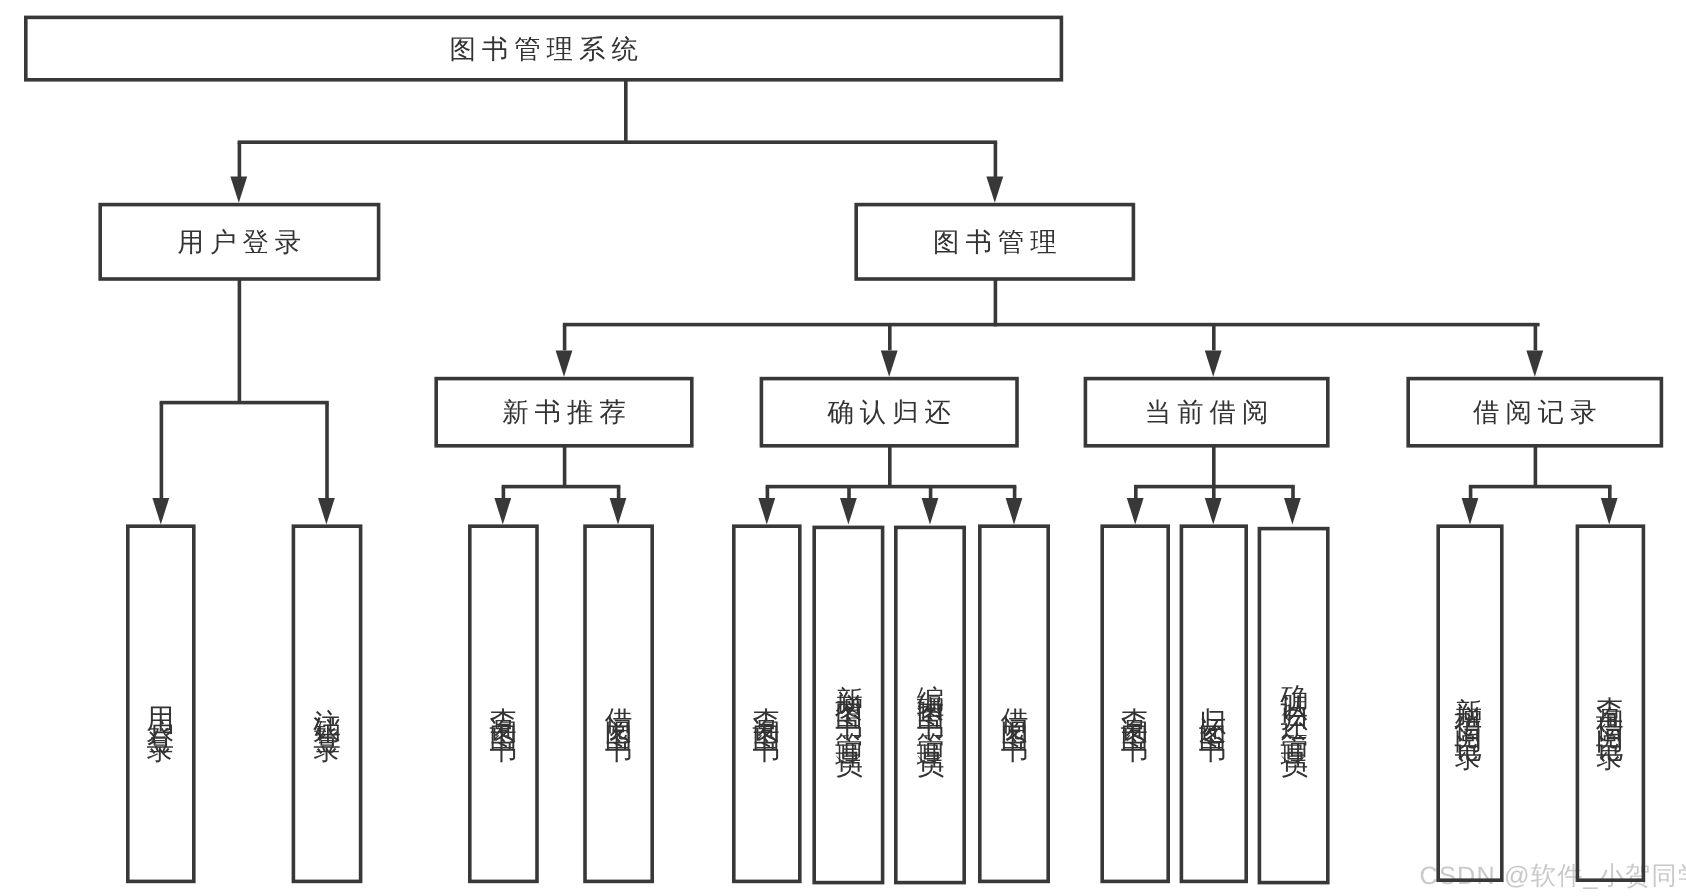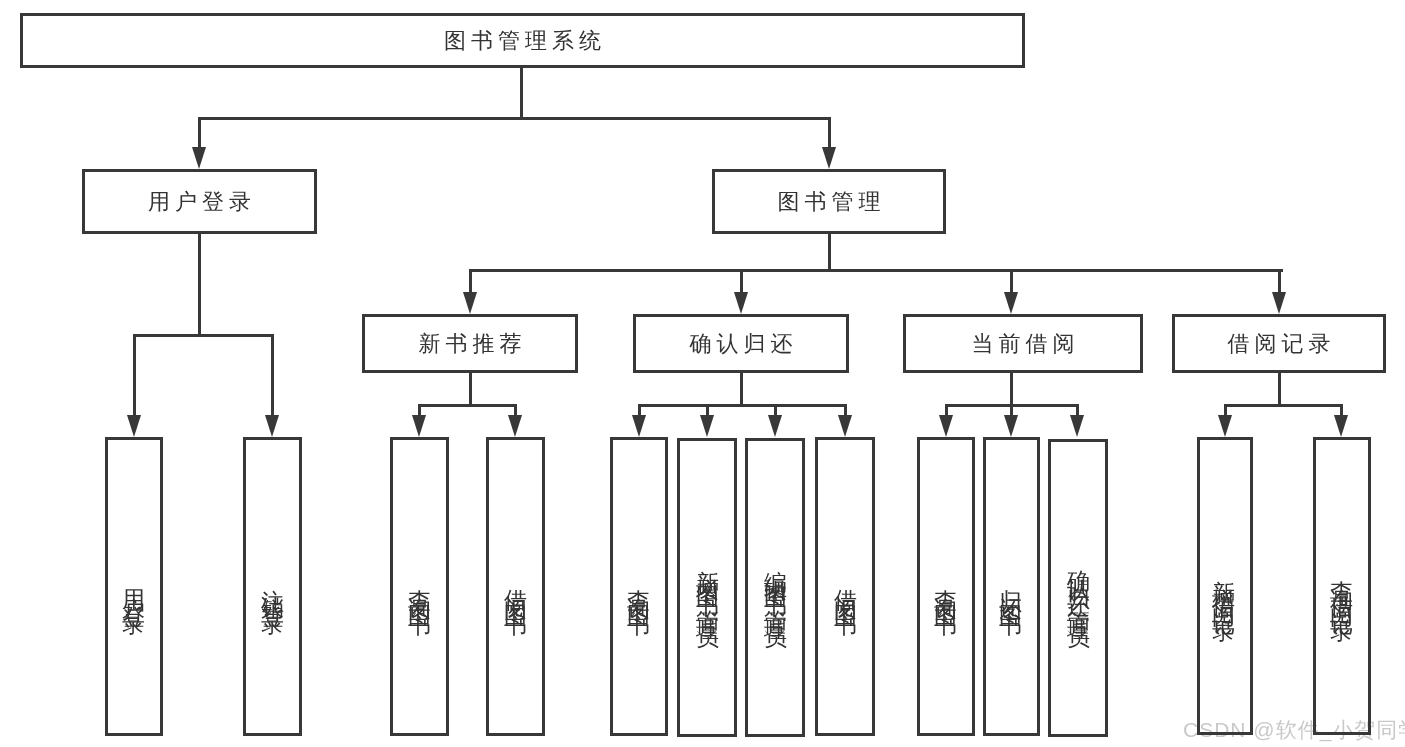--- a/index.html
+++ b/index.html
@@ -115,41 +115,41 @@
   <div class="head" style="left:1004px;top:415px;"></div>
   <div class="head" style="left:1070px;top:415px;"></div>
 
   <div class="line" style="left:1278px;top:372px;width:3px;height:34px;"></div>
   <div class="line" style="left:1224px;top:404px;width:119px;height:3px;"></div>
   <div class="line" style="left:1224px;top:406px;width:3px;height:9px;"></div>
   <div class="line" style="left:1340px;top:406px;width:3px;height:9px;"></div>
   <div class="head" style="left:1218px;top:415px;"></div>
   <div class="head" style="left:1334px;top:415px;"></div>
 
-  <div class="box hbox root" style="left:20px;top:13px;width:1005px;height:55px;text-align:right;">
+  <div class="box hbox root" style="left:20px;top:13px;width:866px;height:55px;text-align:right;">
       <span>图书管理系统</span>
     </div>
 
   <div class="box hbox" style="left:82px;top:169px;width:235px;height:65px;">
       <span>用户登录</span>
     </div>
 
   <div class="box hbox" style="left:362px;top:314px;width:216px;height:59px;">
       <span>新书推荐</span>
     </div>
 
   <div class="box hbox" style="left:712px;top:169px;width:234px;height:65px;">
       <span>图书管理</span>
     </div>
 
   <div class="box hbox" style="left:633px;top:314px;width:216px;height:59px;">
       <span>确认归还</span>
     </div>
 
-  <div class="box hbox" style="left:903px;top:314px;width:240px;height:59px;">
+  <div class="box hbox" style="left:903px;top:314px;width:205px;height:59px;">
       <span>当前借阅</span>
     </div>
 
   <div class="box hbox" style="left:1172px;top:314px;width:214px;height:59px;">
       <span>借阅记录</span>
     </div>
 
   <div class="box leaf" style="left:105px;top:437px;width:58px;height:299px;">用户登录</div>
 
   <div class="box leaf" style="left:243px;top:437px;width:59px;height:299px;">注销登录</div>

